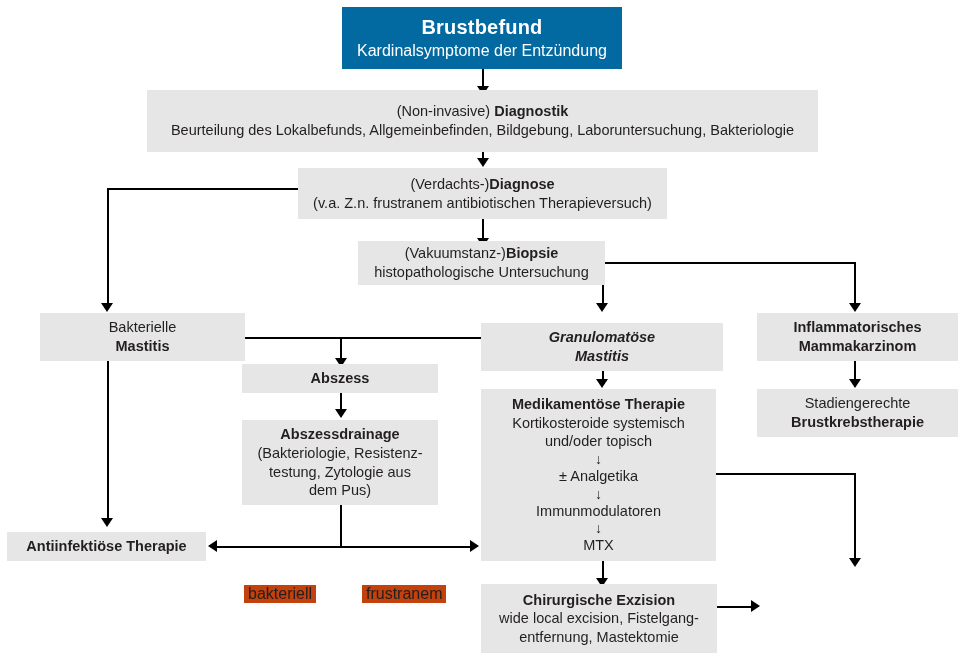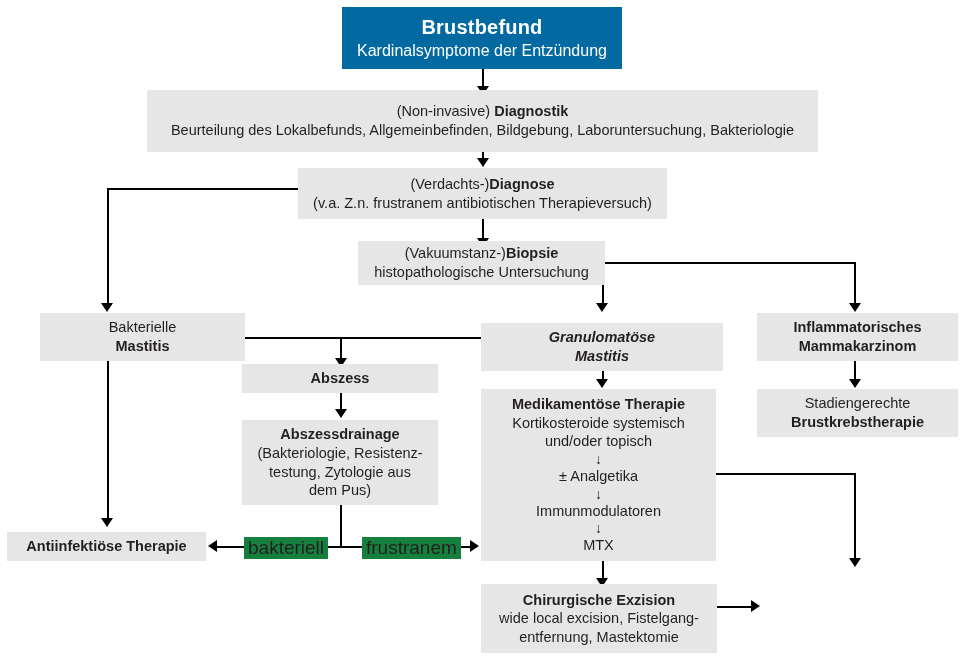--- a/index.html
+++ b/index.html
@@ -80,25 +80,26 @@
     border-bottom: 6px solid transparent;
     border-right: 9px solid #000;
   }
   .head.right {
     border-top: 6px solid transparent;
     border-bottom: 6px solid transparent;
     border-left: 9px solid #000;
   }
   .edge-label {
     position: absolute;
-    font-size: 19px;
+    font-size: 16px;
     color: #231f20;
-    background: #15803d;
+    background: #c2410c;
     padding: 0 4px;
     white-space: nowrap;
+    margin-top: 48px;
   }
 </style>
 </head>
 <body>
 
 <div id="canvas">
 
   <div class="ln v" style="left:482px; top:69px; height:20px;"></div>
   <div class="head down" style="left:477px; top:86px;"></div>
 

